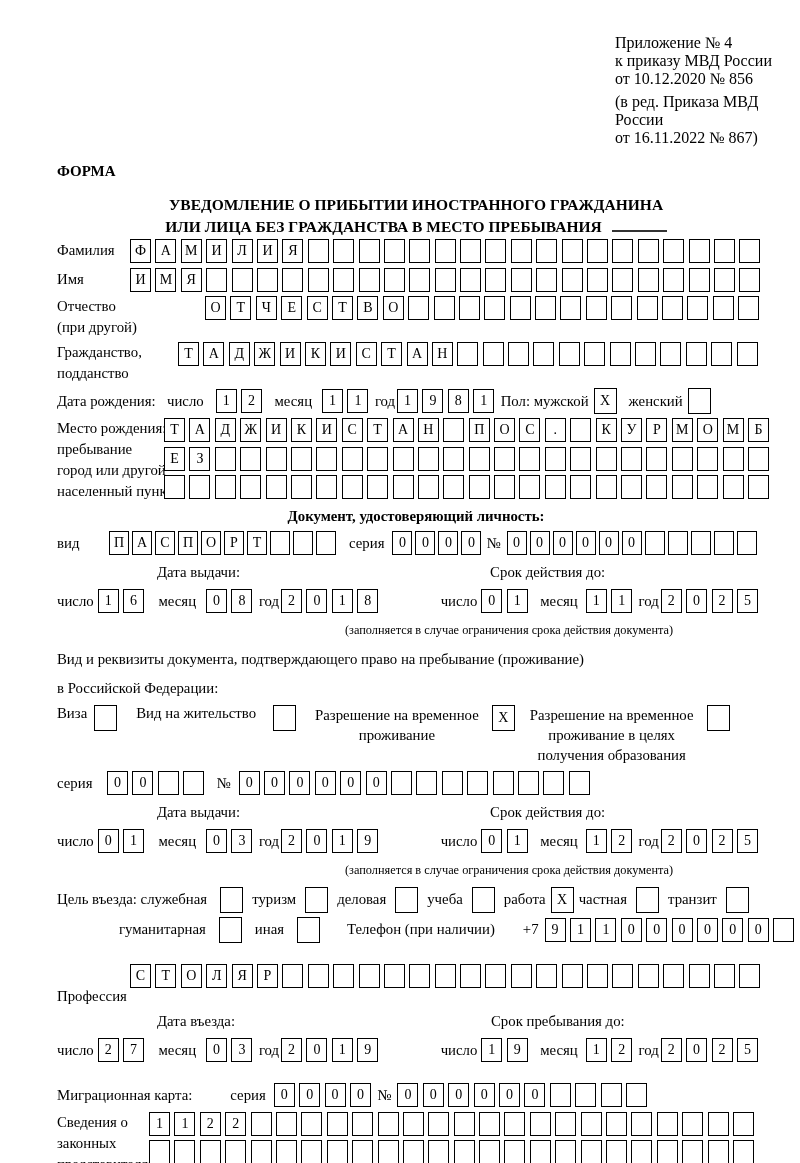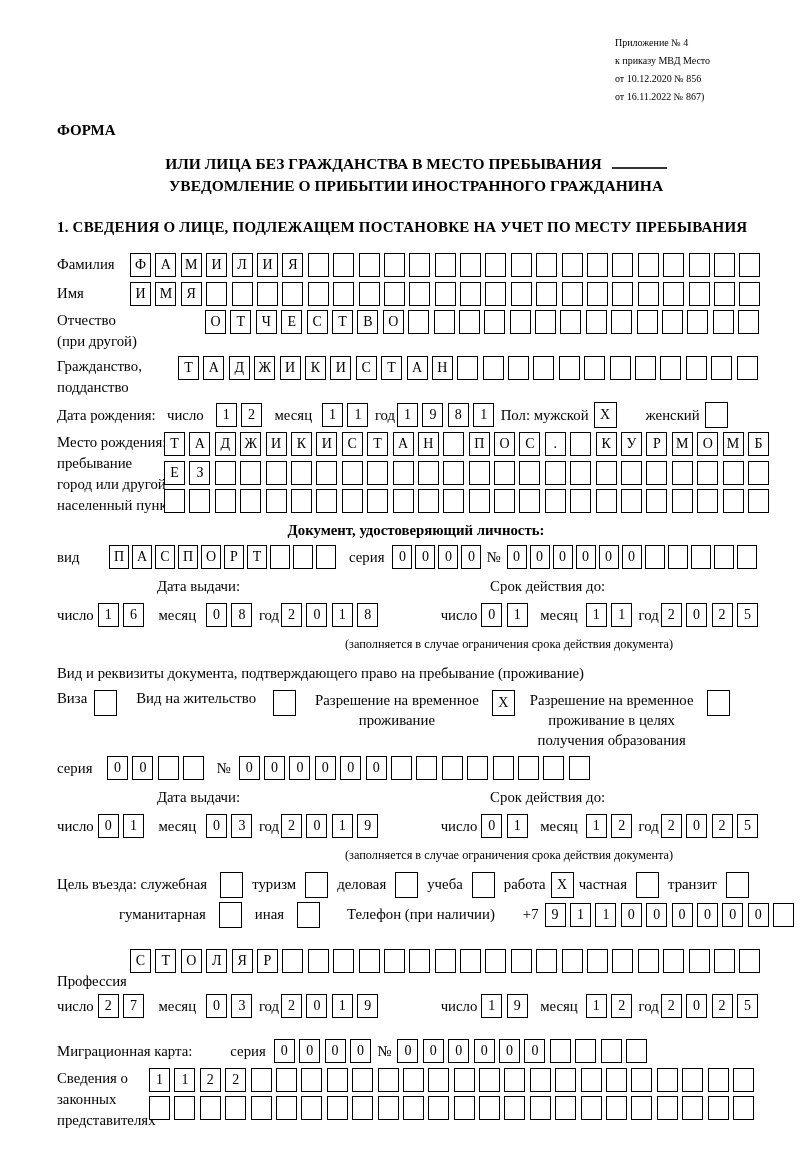--- a/index.html
+++ b/index.html
@@ -1,19 +1,19 @@
 <!DOCTYPE html>
 <html><head>
 <meta charset="utf-8">
 <style>
   html,body{margin:0;padding:0;background:#e8e8e8;}
   body{width:800px;font-family:"Liberation Serif", serif;color:#000;}
   .page{width:800px;height:1163px;background:#fff;box-sizing:border-box;
         padding:34px 25px 0 57px;overflow:hidden;position:relative;}
-  .appendix{margin-left:558px;font-size:10px;line-height:18px;}
+  .appendix{margin-left:558px;font-size:16px;line-height:18px;}
   .appendix .rev{margin-top:5px;}
   .forma{font-weight:bold;font-size:15px;text-align:left;padding-right:36px;margin-top:16px;}
   .title{font-weight:bold;font-size:15.5px;text-align:center;line-height:22px;margin-top:14px;}
   .blank-line{display:inline-block;width:55px;border-bottom:2px solid #333;margin-left:10px;}
   .sec-heading{font-weight:bold;font-size:15px;margin-top:22px;margin-bottom:16px;letter-spacing:.2px;}
   
   .line{display:flex;align-items:center;margin-bottom:4px;min-height:25px;font-family:Liberation Serif, serif;}
   .line.top{align-items:flex-start;}
   .txt{font-size:14.8px;white-space:pre;flex:0 0 auto;}
   .small{font-size:12.3px;}
@@ -32,33 +32,33 @@
   .lblcol{flex:0 0 auto;font-size:14.8px;line-height:21px;white-space:nowrap;}
   .rowscol .boxes{margin-bottom:4.5px;}
 </style>
 </head>
 <body>
 
 <div class="page">
 
   <div class="appendix">
     <div>Приложение № 4</div>
-    <div>к приказу МВД Место</div>
+    <div>к приказу МВД России</div>
     <div>от 10.12.2020 № 856</div>
+    <div class="rev">(в ред. Приказа МВД России</div>
     <div>от 16.11.2022 № 867)</div>
   </div>
 
   <div class="forma">ФОРМА</div>
 
   <div class="title">
+    <div>УВЕДОМЛЕНИЕ О ПРИБЫТИИ ИНОСТРАННОГО ГРАЖДАНИНА</div>
     <div><span>ИЛИ ЛИЦА БЕЗ ГРАЖДАНСТВА В МЕСТО ПРЕБЫВАНИЯ</span><span class="blank-line"></span></div>
-    <div>УВЕДОМЛЕНИЕ О ПРИБЫТИИ ИНОСТРАННОГО ГРАЖДАНИНА</div>
   </div>
 
-  <div class="sec-heading">1. СВЕДЕНИЯ О ЛИЦЕ, ПОДЛЕЖАЩЕМ ПОСТАНОВКЕ НА УЧЕТ ПО МЕСТУ ПРЕБЫВАНИЯ</div>
 
   <div id="form-root">
       <div class="line">
         <span class="lbl" style="width: 73px;">Фамилия</span>
         <div class="boxes">
           <div class="cell">Ф</div>
           <div class="cell">А</div>
           <div class="cell">М</div>
           <div class="cell">И</div>
           <div class="cell">Л</div>
@@ -193,21 +193,21 @@
         </div>
         <span class="txt" style="margin-right: 2px; margin-left: 2px;">год</span>
         <div class="boxes">
           <div class="cell">1</div>
           <div class="cell">9</div>
           <div class="cell">8</div>
           <div class="cell">1</div>
         </div>
         <span class="txt" style="margin-left: 2px;">Пол: мужской</span>
         <div class="cell check">X</div>
-        <span class="txt" style="margin-left: 24px;">женский</span>
+        <span class="txt" style="margin-left: 7px;">женский</span>
         <div class="cell check"></div>
       </div>
       <div class="twocol">
         <div class="lblcol" style="width: 107px;">
           <div>Место рождения:</div>
           <div>пребывание</div>
           <div>город или другой</div>
           <div>населенный пункт</div>
         </div>
         <div class="rowscol">
@@ -371,20 +371,23 @@
           <div class="cell">5</div>
         </div>
       </div>
       <div class="line">
         <span class="gap" style="width: 288px;"></span>
         <span class="txt small">(заполняется в случае ограничения срока действия документа)</span>
       </div>
       <div class="line" style="margin-top: 4px;">
         <span class="txt">Вид и реквизиты документа, подтверждающего право на пребывание (проживание)</span>
       </div>
+      <div class="line">
+        <span class="txt">в Российской Федерации:</span>
+      </div>
       <div class="line top">
         <span class="txt" style="margin-right: 2px;">Виза</span>
         <div class="cell check"></div>
         <span class="gap" style="width: 14px;"></span>
         <span class="txt" style="margin-right: 12px;">Вид на жительство</span>
         <div class="cell check"></div>
         <span class="gap" style="width: 14px;"></span>
         <div class="ml" style="margin-right: 8px;">
           <div>Разрешение на временное</div>
           <div>проживание</div>
@@ -533,20 +536,26 @@
           <div class="cell"></div>
           <div class="cell"></div>
           <div class="cell"></div>
           <div class="cell"></div>
           <div class="cell"></div>
           <div class="cell"></div>
           <div class="cell"></div>
           <div class="cell"></div>
         </div>
       </div>
+      <div class="line" style="margin-top: 4px;">
+        <span class="gap" style="width: 100px;"></span>
+        <span class="txt">Дата въезда:</span>
+        <span class="gap" style="width: 256px;"></span>
+        <span class="txt">Срок пребывания до:</span>
+      </div>
       <div class="line">
         <span class="txt" style="margin-right: 4px;">число</span>
         <div class="boxes">
           <div class="cell">2</div>
           <div class="cell">7</div>
         </div>
         <span class="txt" style="margin-right: 10px; margin-left: 10px;">месяц</span>
         <div class="boxes">
           <div class="cell">0</div>
           <div class="cell">3</div>

